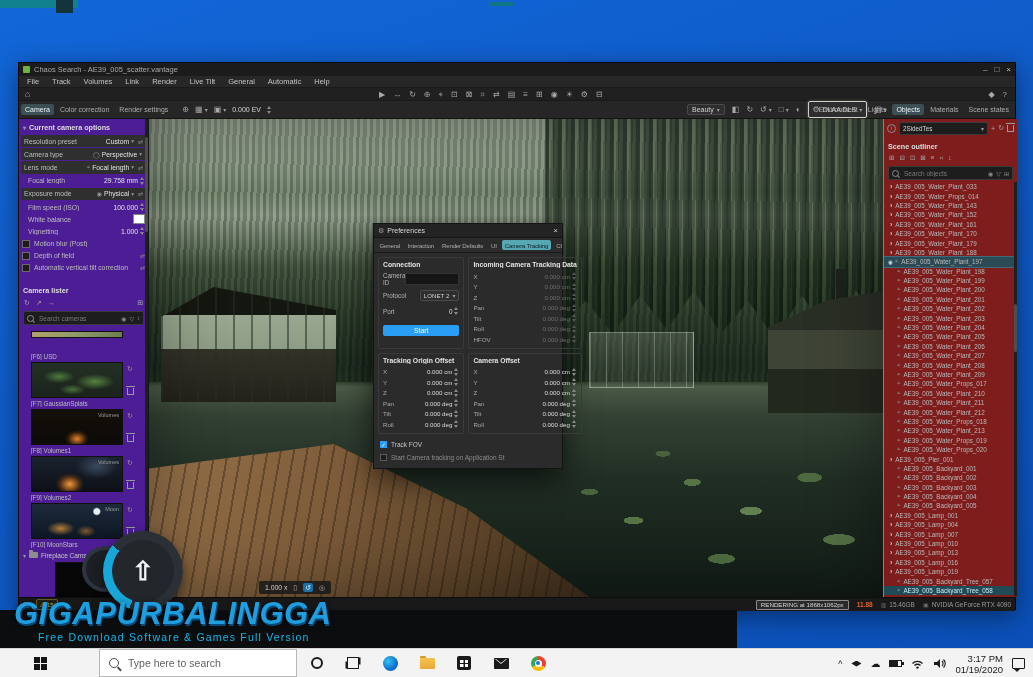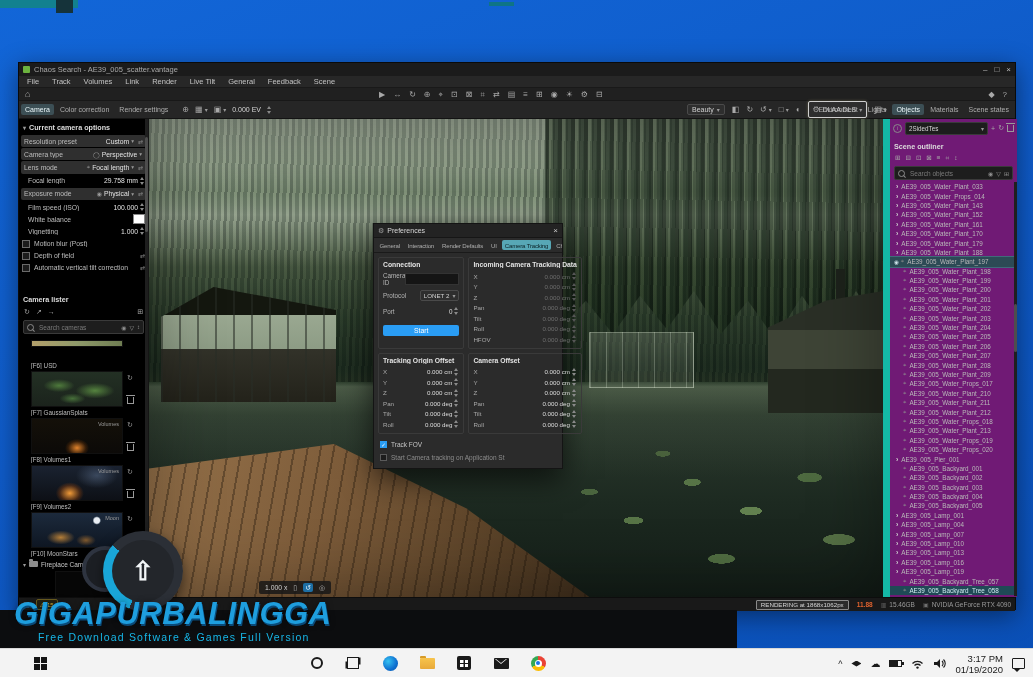--- a/index.html
+++ b/index.html
@@ -30,21 +30,21 @@
   .ptab.active{background:#3c4f55;color:#e8f4f7;}
   #ev-group{display:flex;align-items:center;gap:6px;margin-left:10px;color:#b5b5b5;font-size:8px;}
   .mini-dd{display:flex;align-items:center;gap:2px;}
   .caret{font-size:6px;color:#9a9a9a;}
   #ev-value{font-size:7px;color:#d5d5d5;}
   #view-group{position:absolute;left:668px;display:flex;align-items:center;gap:7px;}
   .chip{display:flex;align-items:center;gap:3px;border:1px solid #4a4a4a;border-radius:2px;background:#2e2e2e;padding:1px 4px;font-size:7px;color:#d0d0d0;white-space:nowrap;}
   .chip.hl{border-color:#cfcfcf;box-shadow:0 0 3px rgba(230,220,160,.35);}
   #right-tabs{position:absolute;right:2px;display:flex;gap:2px;}
   
-  #leftpanel{left:0;top:56px;width:130px;height:478px;background:#000000;border-right:1px solid #151515;box-sizing:border-box;overflow:hidden;}
+  #leftpanel{left:0;top:56px;width:130px;height:478px;background:#4c1d95;border-right:1px solid #151515;box-sizing:border-box;overflow:hidden;}
   .sec-head{display:flex;align-items:center;gap:3px;padding:4px 4px 2px 4px;font-size:7.2px;font-weight:bold;color:#dcdcdc;}
   .sec-caret{font-size:6px;color:#9a9a9a;}
   .co-row{display:flex;align-items:center;height:12.2px;padding:0 3px;font-size:6.8px;color:#bdbdbd;white-space:nowrap;overflow:hidden;box-sizing:border-box;}
   .co-row.t-dropdown{background:#2f2f2f;margin:1px 2px;border-radius:2px;}
   .co-row.indented{padding-left:9px;}
   .co-label{overflow:hidden;text-overflow:ellipsis;}
   .co-spacer{flex:1;}
   .co-lead{color:#9a9a9a;font-size:6px;margin-right:2px;}
   .co-val{color:#e2e2e2;margin-right:2px;}
   .co-caret{display:none;font-size:5.5px;color:#9a9a9a;margin-right:1px;}
@@ -53,21 +53,21 @@
   .spin::before{content:"";position:absolute;left:0;top:0;border-left:2.5px solid transparent;border-right:2.5px solid transparent;border-bottom:3px solid #8a8a8a;}
   .spin::after{content:"";position:absolute;left:0;bottom:0;border-left:2.5px solid transparent;border-right:2.5px solid transparent;border-top:3px solid #8a8a8a;}
   .co-spin{display:none;}
   .t-spinner .co-spin{display:inline-block;}
   .co-swatch{display:none;width:10px;height:8px;background:#fff;border:1px solid #888;}
   .t-swatch .co-swatch{display:inline-block;}
   .co-check{display:none;width:6px;height:6px;border:1px solid #6a6a6a;background:#1c1c1c;margin-right:4px;flex:none;}
   .t-checkbox .co-check{display:inline-block;}
   .co-reset{display:none;font-size:6px;color:#8a8a8a;margin-left:3px;}
   .has-reset .co-reset{display:inline;}
-  #lister-head{margin-top:17px;}
+  #lister-head{margin-top:8px;}
   #lister-icons{display:flex;gap:6px;padding:2px 5px;color:#a5a5a5;font-size:7px;}
   #lister-icons .right{margin-left:auto;}
   .searchbox{display:flex;align-items:center;gap:3px;margin:2px 4px;padding:1px 3px;background:#1d1d1d;border:1px solid #3a3a3a;border-radius:2px;height:10px;}
   .i-search{width:5px;height:5px;border:1px solid #8a8a8a;border-radius:50%;position:relative;flex:none;}
   .i-search::after{content:"";position:absolute;width:3px;height:1px;background:#8a8a8a;right:-2px;bottom:-1px;transform:rotate(45deg);}
   .searchbox input{flex:1;min-width:0;background:transparent;border:none;outline:none;color:#cfcfcf;font-size:6.5px;font-family:inherit;}
   .searchbox input::placeholder{color:#7a7a7a;}
   .sb-ic{font-size:6px;color:#8f8f8f;flex:none;}
   #cam-list{height:278px;overflow:hidden;padding-top:2px;}
   .cam-item{display:grid;grid-template-columns:92px 14px;grid-template-rows:auto 9px;margin:2px 0 2px 12px;}
@@ -160,21 +160,21 @@
   .conn-row .lbl{flex:1;}
   #cam-id-input{width:48px;height:8px;background:#151515;border:1px solid #333;color:#ddd;font-size:6px;font-family:inherit;outline:none;}
   #protocol-chip{font-size:6.2px;padding:1px 3px;}
   #port-val{color:#dedede;margin-right:2px;font-size:6.3px;}
   #start-btn{margin-top:6px;height:11px;background:#2a9df4;border-radius:2px;color:#fff;font-size:6.8px;display:flex;align-items:center;justify-content:center;}
   .check-row{display:flex;align-items:center;gap:4px;padding:3px 6px;font-size:6.5px;color:#c5c5c5;}
   .cb{width:7px;height:7px;border:1px solid #5a5a5a;background:#1c1c1c;box-sizing:border-box;flex:none;text-align:center;line-height:6px;font-size:5.5px;color:#fff;}
   .cb.checked{background:#2a9df4;border-color:#2a9df4;}
   .check-row.dim{color:#8c8c8c;}
   
-  #rightpanel{left:864px;top:56px;width:134px;height:478px;background:#701a75;border-left:7px solid #14b8a6;box-sizing:border-box;overflow:hidden;}
+  #rightpanel{left:864px;top:56px;width:134px;height:478px;background:#7f1d1d;border-left:1px solid #14b8a6;box-sizing:border-box;overflow:hidden;}
   #rp-selector{display:flex;align-items:center;gap:3px;margin:3px 3px;height:12px;font-size:6.5px;color:#c5c5c5;}
   .i-info{width:7px;height:7px;border:1px solid #8a8a8a;border-radius:50%;font-size:5px;color:#9a9a9a;text-align:center;line-height:7px;flex:none;}
   #rp-dd{flex:1;display:flex;align-items:center;background:#1d1d1d;border:1px solid #3a3a3a;border-radius:2px;height:11px;padding:0 3px;}
   #rp-dd .v{flex:1;font-size:6.3px;color:#d5d5d5;}
   .rp-ic{font-size:7px;color:#a5a5a5;}
   #ol-title{padding:5px 4px 1px;font-size:7.2px;font-weight:bold;color:#dcdcdc;}
   #ol-icons{display:flex;gap:5px;padding:2px 5px;color:#a5a5a5;font-size:6.5px;}
   #ol-list{position:relative;height:414px;overflow:hidden;margin-top:2px;}
   .ol-row{display:flex;align-items:center;height:9.4px;padding:0 2px 0 6px;font-size:6.3px;color:#b9b9b9;white-space:nowrap;overflow:hidden;}
   .ol-caret{color:#d0d0d0;font-size:7px;margin-right:3px;font-weight:bold;}
@@ -264,22 +264,22 @@
 
     <div id="menubar" class="abs">
 
     <span class="menu-item">File</span>
         <span class="menu-item">Track</span>
         <span class="menu-item">Volumes</span>
         <span class="menu-item">Link</span>
         <span class="menu-item">Render</span>
         <span class="menu-item">Live Tilt</span>
         <span class="menu-item">General</span>
-        <span class="menu-item">Feedback</span>
-        <span class="menu-item">Scene</span>
+        <span class="menu-item">Automatic</span>
+        <span class="menu-item">Help</span>
       </div>
 
     <div id="toolbar1" class="abs">
       <span class="tb-home">⌂</span>
       <span id="tb-center">
 
       <span class="tb-icon">▶</span>
           <span class="tb-icon">↔</span>
           <span class="tb-icon">↻</span>
           <span class="tb-icon">⊕</span>
@@ -1048,20 +1048,24 @@
   <div id="wm-logo" class="abs">
     <div id="wm-logo-inner">
         <span>⇧</span>
       </div>
   </div>
   <div id="wm-sub" class="abs">Free Download Software &amp; Games Full Version</div>
   <div id="wm-title" class="abs">GIGAPURBALINGGA</div>
 
   <div id="taskbar" class="abs">
     <div id="start-btn-tb"></div>
+    <div id="tb-search">
+      <span class="i-search-dark"></span>
+      <input placeholder="Type here to search" style="">
+    </div>
     <div class="tb-app" style="left:302px">
         <span class="i-cortana"></span>
       </div>
     <div class="tb-app" style="left:338px">
         <span class="i-taskview"></span>
       </div>
     <div class="tb-app" style="left:375px">
         <span class="i-edge"></span>
       </div>
     <div class="tb-app" style="left:412px">

